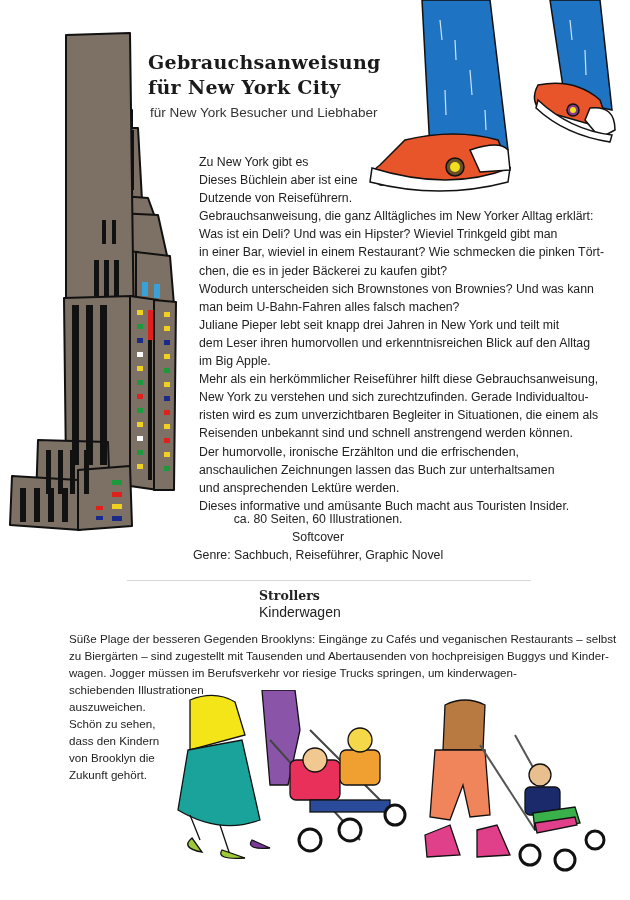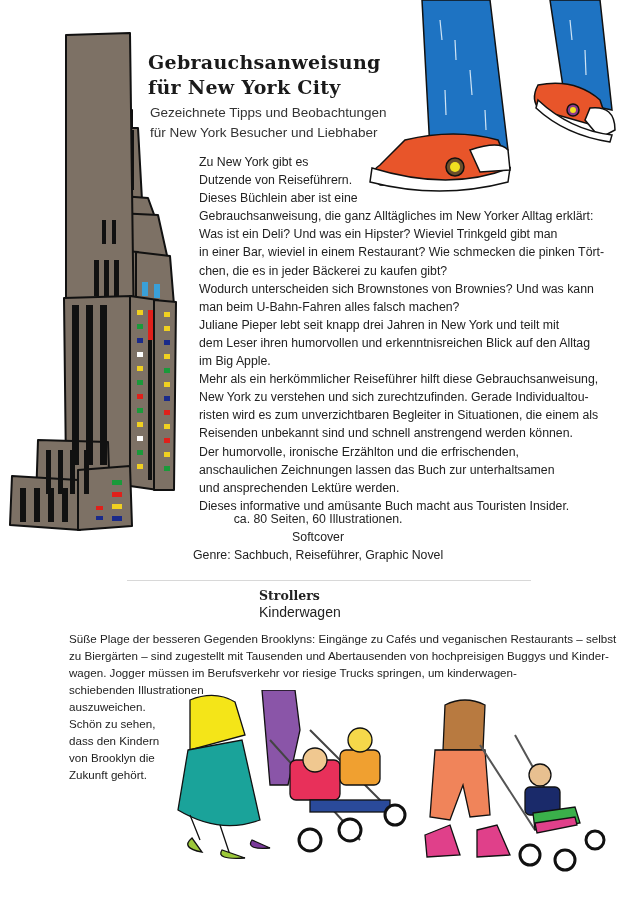--- a/index.html
+++ b/index.html
@@ -129,28 +129,27 @@
       <line x1="210" y1="20" x2="212" y2="40"></line>
     <line x1="225" y1="50" x2="226" y2="75"></line>
   </g>
 </svg>
 
 <div class="abs title">
   <div>Gebrauchsanweisung</div>
   <div>für New York City</div>
 </div>
 <div class="abs subtitle">
-  <div>Gezeichnete Tipps und Beobachtungen</div>
   <div>für New York Besucher und Liebhaber</div>
 </div>
 
 <div class="abs intro">
   <div>Zu New York gibt es</div>
+  <div>Dieses Büchlein aber ist eine</div>
   <div>Dutzende von Reiseführern.</div>
-  <div>Dieses Büchlein aber ist eine</div>
   <div>Gebrauchsanweisung, die ganz Alltägliches im New Yorker Alltag erklärt:</div>
   <div>Was ist ein Deli? Und was ein Hipster? Wieviel Trinkgeld gibt man</div>
   <div>in einer Bar, wieviel in einem Restaurant? Wie schmecken die pinken Tört-</div>
   <div>chen, die es in jeder Bäckerei zu kaufen gibt?</div>
   <div>Wodurch unterscheiden sich Brownstones von Brownies? Und was kann</div>
   <div>man beim U-Bahn-Fahren alles falsch machen?</div>
   <div>Juliane Pieper lebt seit knapp drei Jahren in New York und teilt mit</div>
   <div>dem Leser ihren humorvollen und erkenntnisreichen Blick auf den Alltag</div>
   <div>im Big Apple.</div>
   <div>Mehr als ein herkömmlicher Reiseführer hilft diese Gebrauchsanweisung,</div>

